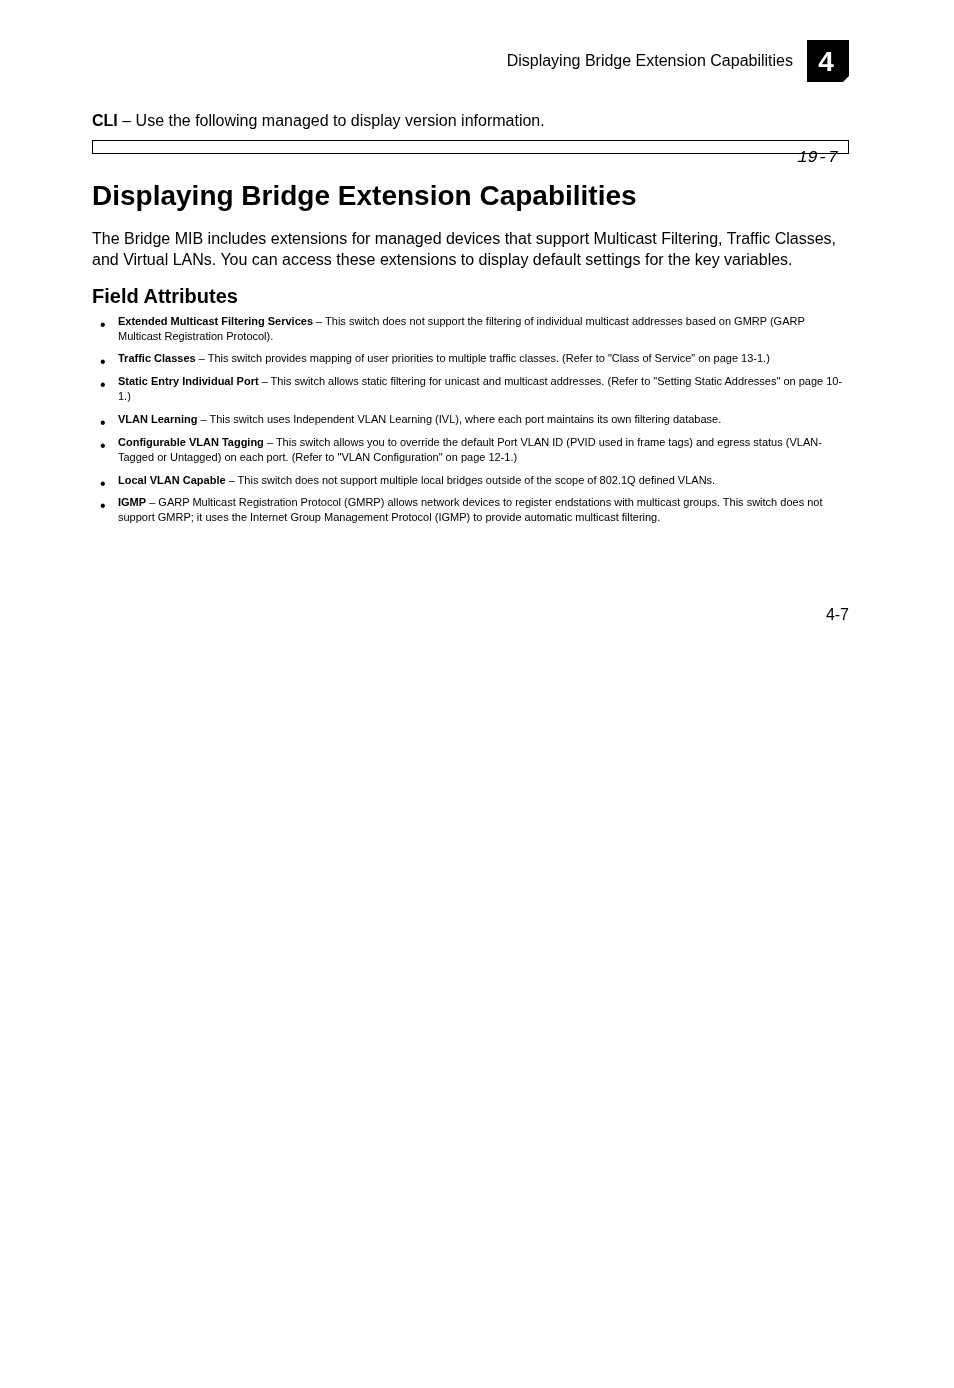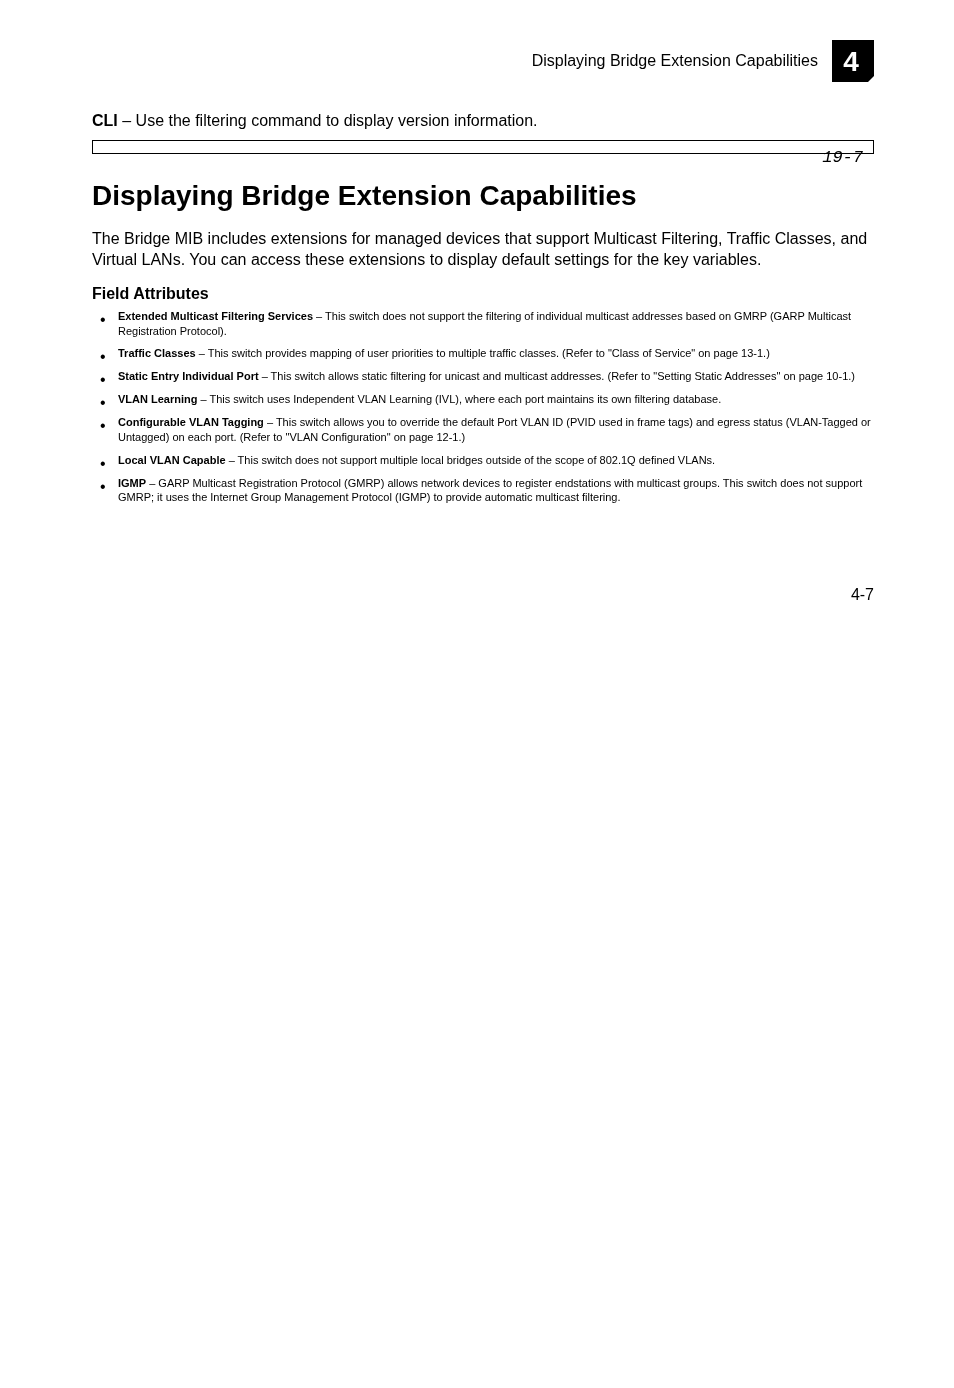--- a/index.html
+++ b/index.html
@@ -4,21 +4,21 @@
 <style>
   body {
     margin: 0;
     padding: 0;
     background: #fff;
     font-family: Arial, Helvetica, sans-serif;
     color: #000;
     width: 954px;
   }
   .page {
-    padding: 40px 80px 40px 92px;
+    padding: 40px 105px 40px 92px;
     box-sizing: border-box;
     position: relative;
   }
   .header-row {
     display: flex;
     justify-content: flex-end;
     align-items: center;
     gap: 14px;
     margin-bottom: 28px;
   }
@@ -56,21 +56,21 @@
     font-style: italic;
     font-family: "Courier New", Courier, monospace;
     font-size: 17px;
   }
   h1.section-title {
     font-size: 28px;
     font-weight: bold;
     margin: 0 0 16px 0;
   }
   .sub-heading {
-    font-size: 16px;
+    font-size: 20px;
     font-weight: bold;
     margin: 14px 0 6px 0;
   }
   ul.bullets {
     list-style: none;
     padding: 0;
     margin: 0;
   }
   ul.bullets > li {
     position: relative;
@@ -102,21 +102,21 @@
     <span class="header-text">Displaying Bridge Extension Capabilities</span>
     <span class="chapter-icon">
       <svg width="42" height="42" viewBox="0 0 42 42">
         <polygon points="0,0 42,0 42,36 36,42 0,42" fill="#000"></polygon>
         <text x="19" y="31" text-anchor="middle" font-family="Arial" font-size="28" font-weight="bold" fill="#fff">4</text>
       </svg>
     </span>
   </div>
 
   <p class="body-text">
-    <span class="bold">CLI</span><span> – Use the filtering command to display version information.</span>
+    <span class="bold">CLI</span><span> – Use the following managed to display version information.</span>
   </p>
 
   <div class="code-block"><span class="code-ref">19-7</span></div>
 
   <h1 class="section-title">Displaying Bridge Extension Capabilities</h1>
 
   <p class="body-text">The Bridge MIB includes extensions for managed devices that support Multicast Filtering, Traffic Classes, and Virtual LANs. You can access these extensions to display default settings for the key variables.</p>
 
   <div class="sub-heading">Field Attributes</div>
 

